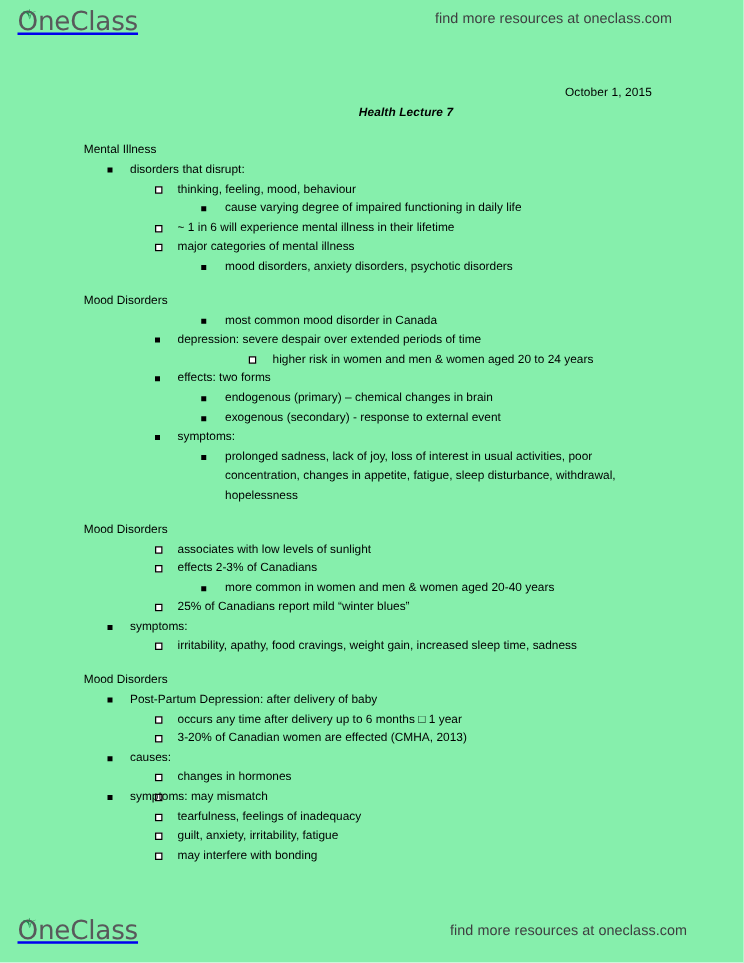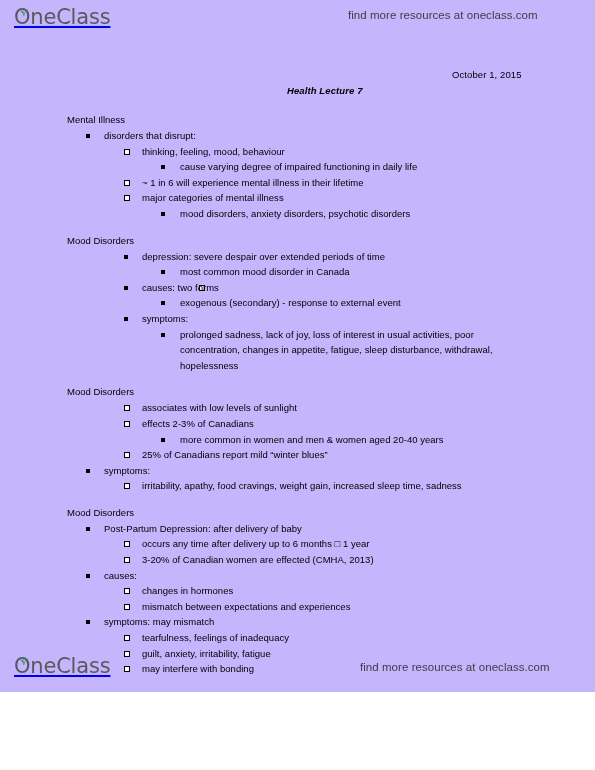--- a/index.html
+++ b/index.html
@@ -8,22 +8,22 @@
     padding: 0;
     background: #ffffff;
   }
   body {
     font-family: "Liberation Sans", sans-serif;
     color: #000000;
   }
   .page {
     position: relative;
     width: 595px;
-    height: 692px;
-    background: #c4b5fd;
+    height: 770px;
+    background: #86efac;
     overflow: hidden;
     box-sizing: border-box;
   }
 
   
   .brand-header {
     position: absolute;
     top: 3px;
     left: 0;
     width: 595px;
@@ -219,34 +219,39 @@
           <span class="txt">major categories of mental illness</span>
         </div>
         <div class="item lvl3">
           <span class="bullet square-filled"></span>
           <span class="txt">mood disorders, anxiety disorders, psychotic disorders</span>
         </div>
       </div>
       <div class="section-gap"></div>
       <div class="section">
         <div class="section-heading">Mood Disorders</div>
+        <div class="item lvl3">
+          <span class="bullet square-filled"></span>
+          <span class="txt">most common mood disorder in Canada</span>
+        </div>
         <div class="item lvl2">
           <span class="bullet square-filled"></span>
           <span class="txt">depression: severe despair over extended periods of time</span>
         </div>
-        <div class="item lvl3">
-          <span class="bullet square-filled"></span>
-          <span class="txt">most common mood disorder in Canada</span>
-        </div>
         <div class="item lvl4">
           <span class="bullet square-hollow"></span>
-        </div>
-        <div class="item lvl2">
-          <span class="bullet square-filled"></span>
-          <span class="txt">causes: two forms</span>
+          <span class="txt">higher risk in women and men &amp; women aged 20 to 24 years</span>
+        </div>
+        <div class="item lvl2">
+          <span class="bullet square-filled"></span>
+          <span class="txt">effects: two forms</span>
+        </div>
+        <div class="item lvl3">
+          <span class="bullet square-filled"></span>
+          <span class="txt">endogenous (primary) – chemical changes in brain</span>
         </div>
         <div class="item lvl3">
           <span class="bullet square-filled"></span>
           <span class="txt">exogenous (secondary) - response to external event</span>
         </div>
         <div class="item lvl2">
           <span class="bullet square-filled"></span>
           <span class="txt">symptoms:</span>
         </div>
         <div class="item lvl3">
@@ -300,21 +305,20 @@
         <div class="item lvl1">
           <span class="bullet square-filled"></span>
           <span class="txt">causes:</span>
         </div>
         <div class="item lvl2">
           <span class="bullet square-hollow"></span>
           <span class="txt">changes in hormones</span>
         </div>
         <div class="item lvl2">
           <span class="bullet square-hollow"></span>
-          <span class="txt">mismatch between expectations and experiences</span>
         </div>
         <div class="item lvl1">
           <span class="bullet square-filled"></span>
           <span class="txt">symptoms: may mismatch</span>
         </div>
         <div class="item lvl2">
           <span class="bullet square-hollow"></span>
           <span class="txt">tearfulness, feelings of inadequacy</span>
         </div>
         <div class="item lvl2">

